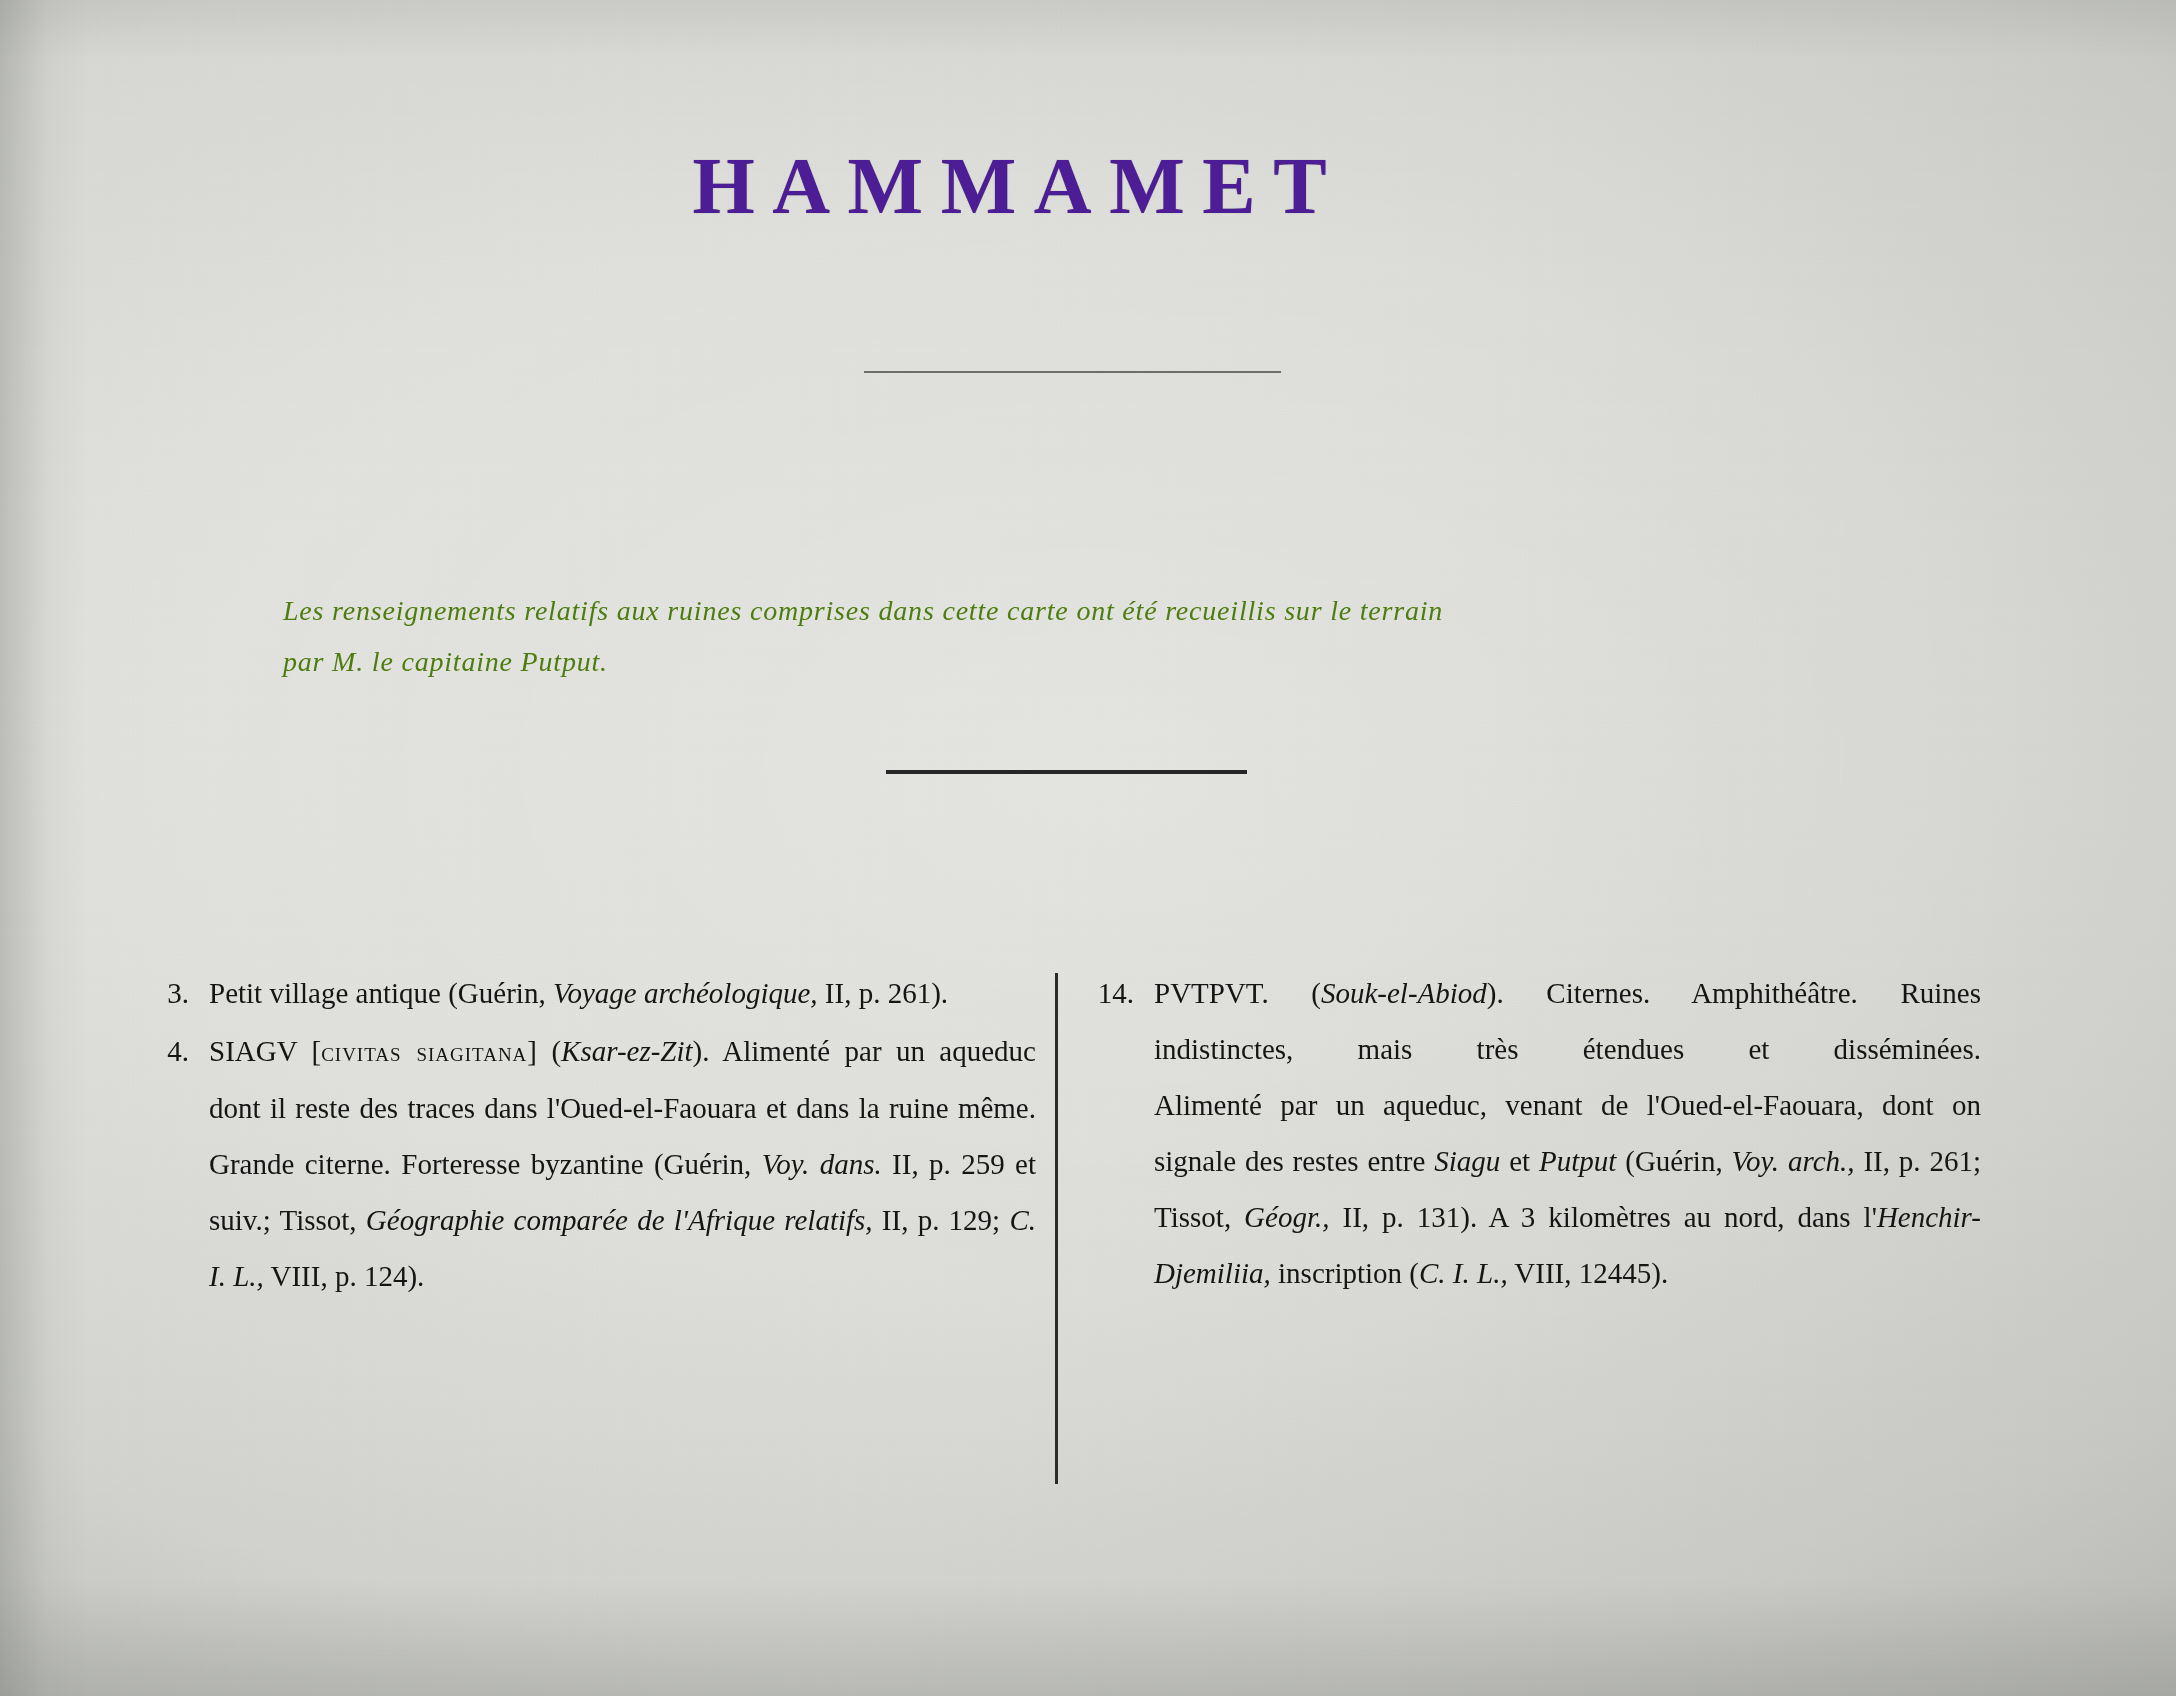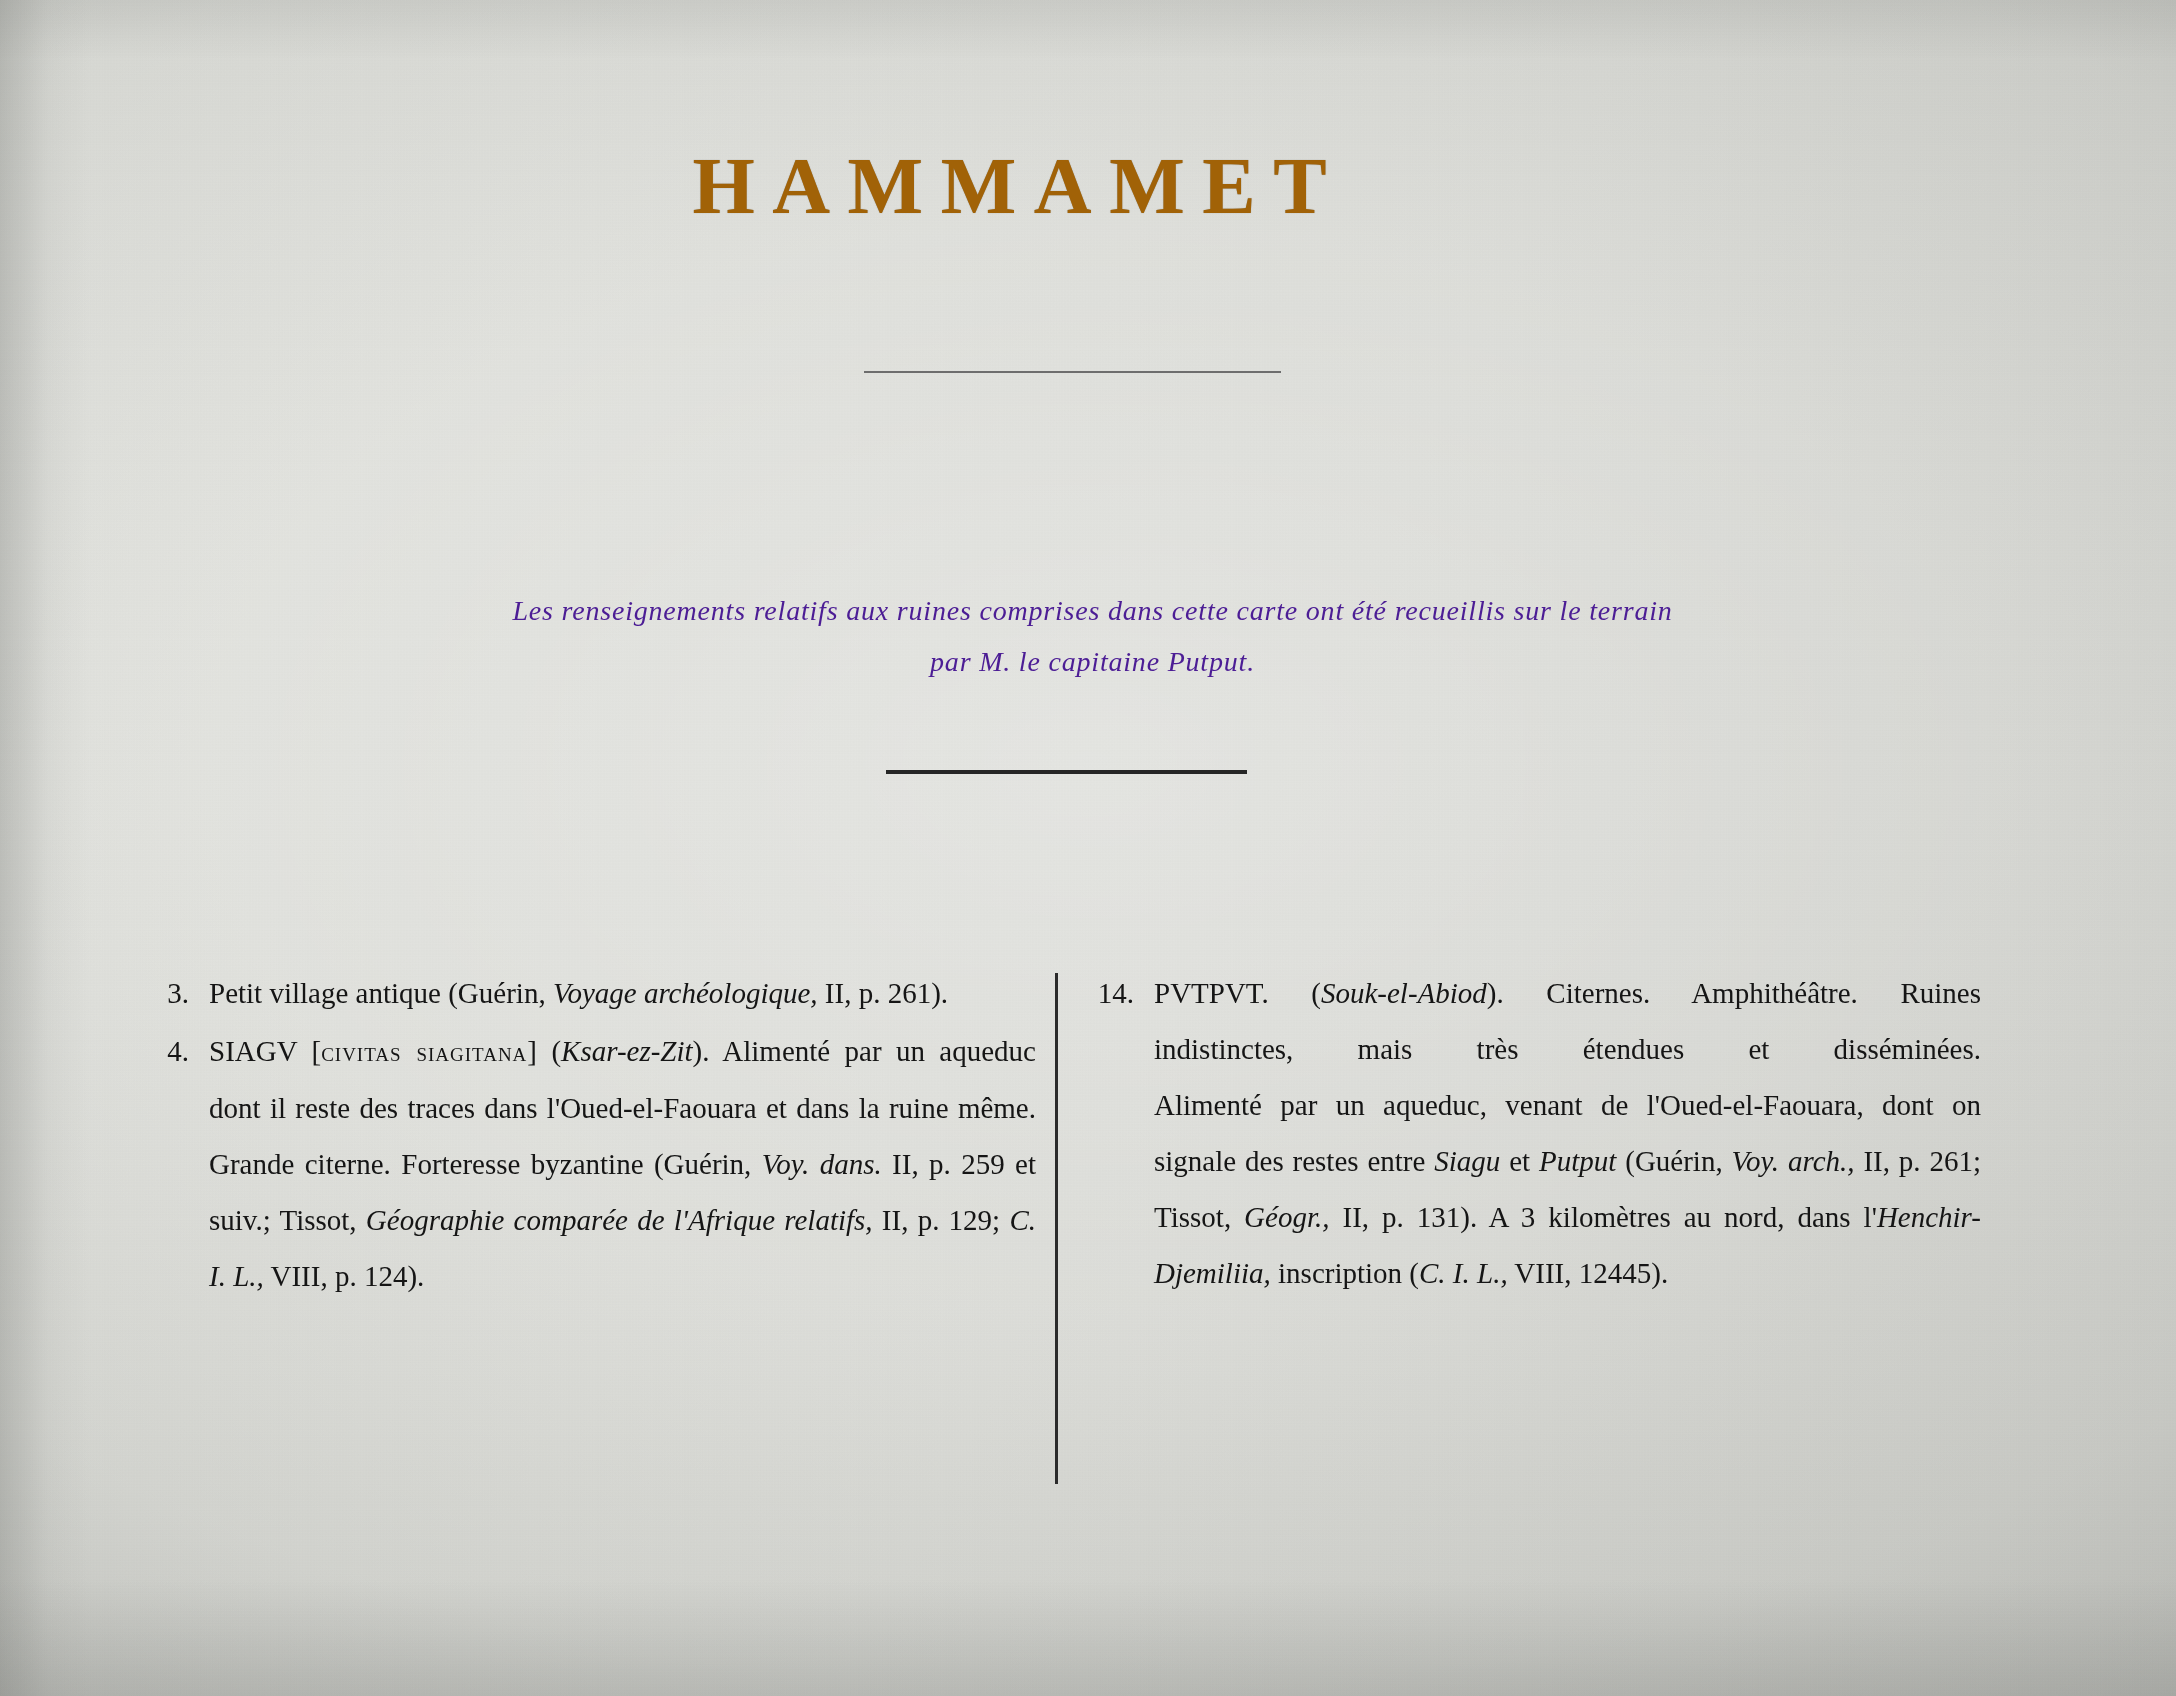--- a/index.html
+++ b/index.html
@@ -62,21 +62,21 @@
     position: absolute;
     top: 146px;
     left: 0;
     width: 2019px;
     text-align: center;
     font-family: "Liberation Serif", serif;
     font-weight: bold;
     font-size: 80px;
     letter-spacing: 17.6px;
     text-indent: 17.6px;
-    color: #a16207;
+    color: #4c1d95;
     line-height: 1;
     text-shadow: 0 0 1px rgba(0,0,0,0.35);
   }
 
   
   .rule {
     position: absolute;
     height: 2px;
     background: #3c3c3c;
   }
@@ -94,26 +94,26 @@
     height: 3.9px;
     background: #262626;
   }
 
   
   .credit {
     position: absolute;
     top: 585px;
     left: 283px;
     width: 1619px;
-    text-align: center;
+    text-align: left;
     font-style: italic;
     font-size: 28px;
     line-height: 51px;
     letter-spacing: 0.8px;
-    color: #4c1d95;
+    color: #4d7c0f;
   }
 
   
   .columns {
     position: absolute;
     top: 965px;
     left: 0;
     width: 2177px;
     height: 546px;
   }

